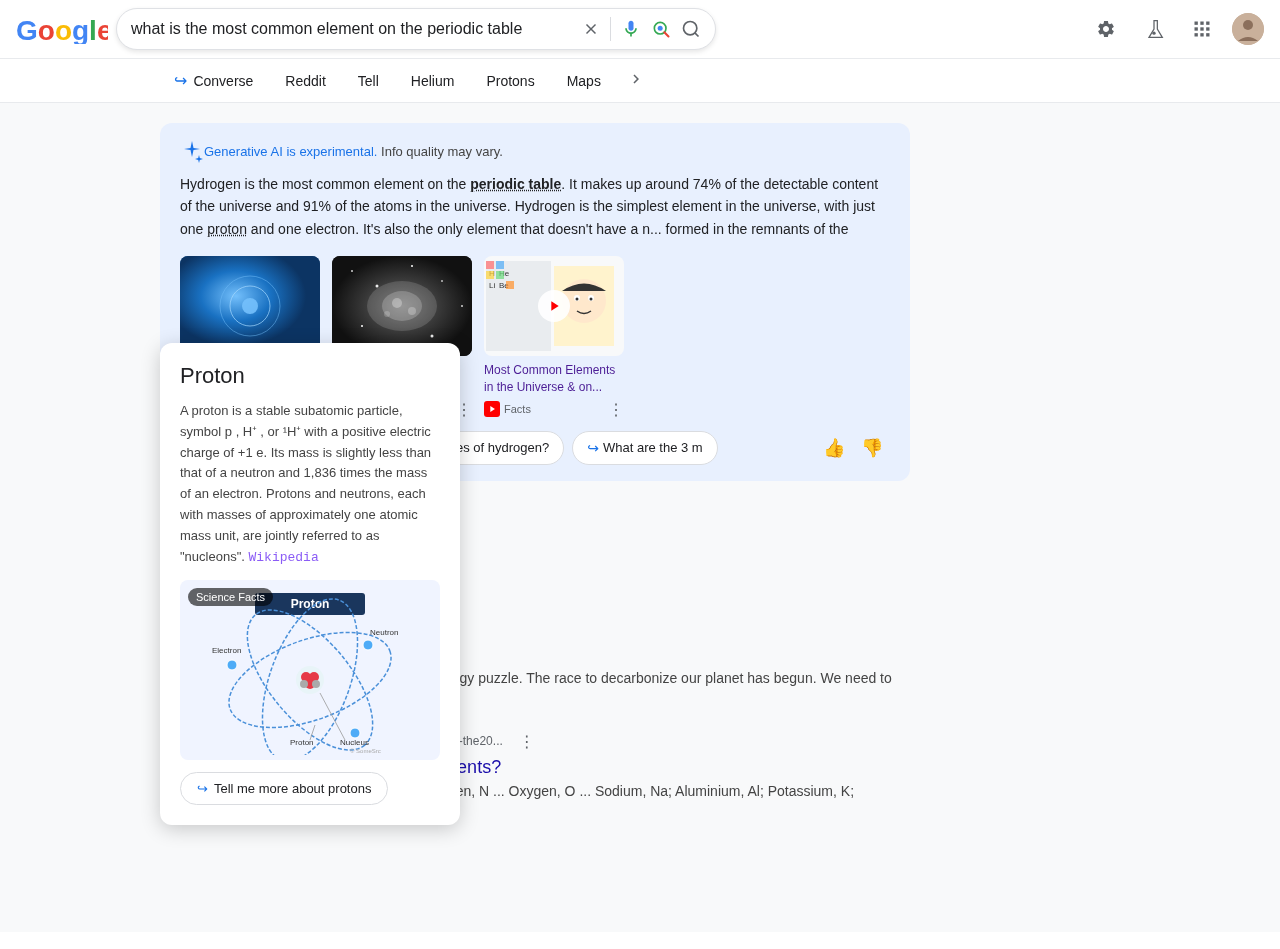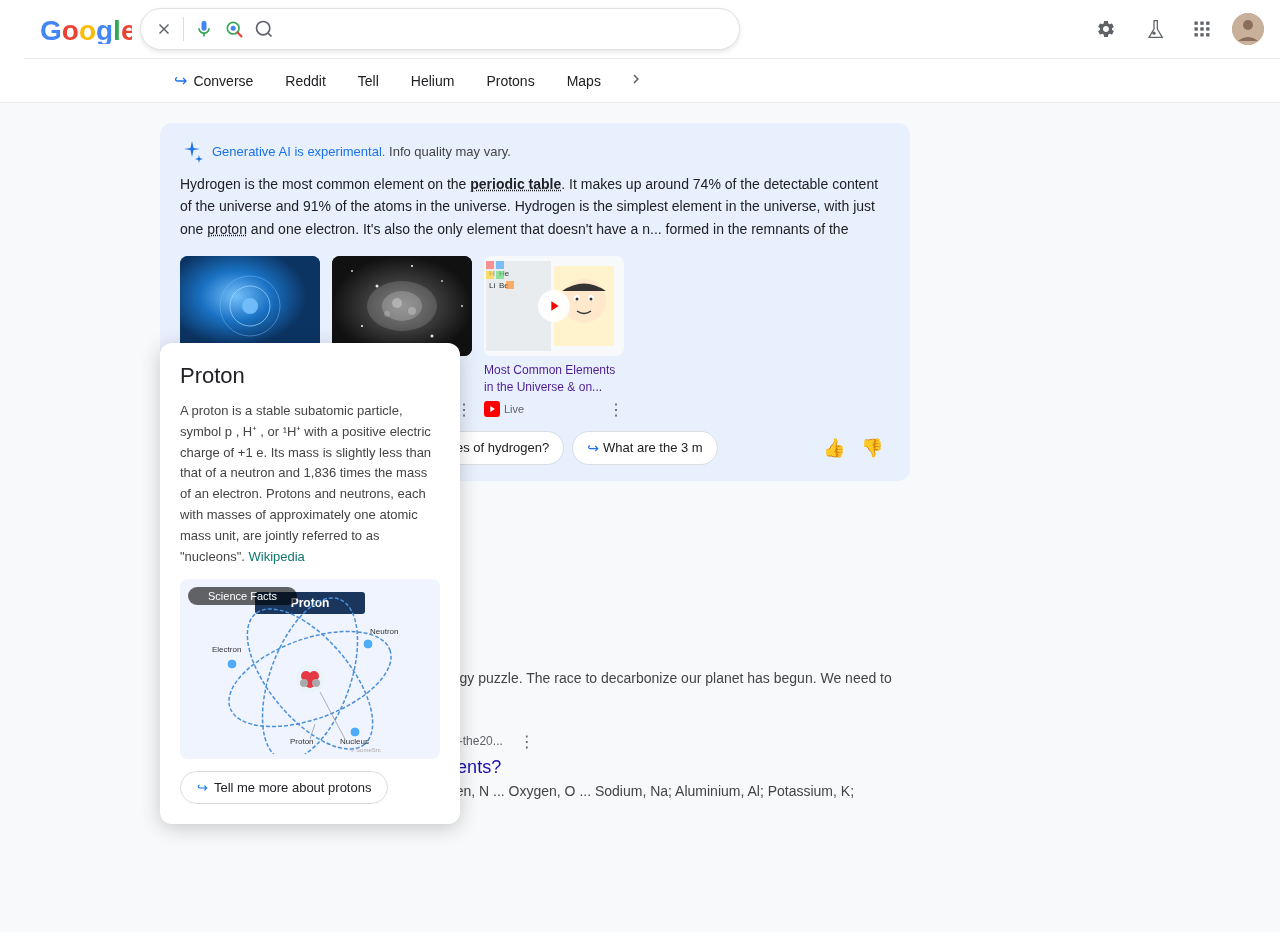--- a/index.html
+++ b/index.html
@@ -6,21 +6,20 @@
     body { font-family: Arial, sans-serif; background: #fff; color: #202124; font-size: 14px; }
 
     
     #header {
       display: flex;
       align-items: center;
       padding: 8px 16px;
       border-bottom: 1px solid #e8eaed;
       gap: 8px;
       position: relative;
-      margin-left: 24px;
     }
     #google-logo {
       width: 92px;
       height: 30px;
       flex-shrink: 0;
     }
     #search-bar-wrapper {
       flex: 1;
       max-width: 600px;
       display: flex;
@@ -132,21 +131,20 @@
     
     #ai-box {
       background: #e8f0fe;
       border-radius: 12px;
       padding: 16px 20px;
       margin-bottom: 16px;
     }
     #ai-header {
       display: flex;
       align-items: center;
-      gap: 8px;
       margin-bottom: 10px;
     }
     .ai-icon {
       width: 24px;
       height: 24px;
     }
     #ai-header-text {
       font-size: 13px;
       color: #444;
     }
@@ -275,37 +273,38 @@
       margin-bottom: 12px;
       color: #202124;
     }
     #proton-desc {
       font-size: 13px;
       line-height: 1.6;
       color: #444;
       margin-bottom: 12px;
     }
     #proton-desc a {
-      color: #0f766e;
+      color: #8b5cf6;
       text-decoration: none;
+      font-family: Liberation Mono, monospace;
     }
     #proton-image-container {
       position: relative;
       width: 100%;
       height: 180px;
       margin-bottom: 12px;
     }
     .science-facts-badge {
       position: absolute;
       top: 8px;
       left: 8px;
       background: rgba(0,0,0,0.6);
       color: #fff;
       font-size: 11px;
-      padding: 3px 20px;
+      padding: 3px 8px;
       border-radius: 12px;
       z-index: 1;
     }
     #proton-diagram {
       width: 100%;
       height: 180px;
       background: #f0f4ff;
       border-radius: 8px;
       display: flex;
       align-items: center;
@@ -398,20 +397,21 @@
 
   <div id="google-logo">
     <svg viewBox="0 0 92 30" xmlns="http://www.w3.org/2000/svg" width="92" height="30">
       <text x="0" y="26" font-size="28" font-family="Arial" font-weight="bold">
         <tspan fill="#4285f4">G</tspan><tspan fill="#ea4335">o</tspan><tspan fill="#fbbc05">o</tspan><tspan fill="#4285f4">g</tspan><tspan fill="#34a853">l</tspan><tspan fill="#ea4335">e</tspan>
       </text>
     </svg>
   </div>
 
   <div id="search-bar-wrapper">
+    <input type="text" id="search-input" value="what is the most common element on the periodic table" style="">
     <button class="search-icon-btn">
       <svg width="18" height="18" viewBox="0 0 24 24" fill="none" stroke="#5f6368" stroke-width="2">
         <line x1="18" y1="6" x2="6" y2="18"></line>
         <line x1="6" y1="6" x2="18" y2="18"></line>
       </svg>
     </button>
     <div style="width:1px; height:24px; background:#dadce0;"></div>
     <button class="search-icon-btn">
       <svg width="20" height="20" viewBox="0 0 24 24" fill="#4285f4">
         <path d="M12 14c1.66 0 3-1.34 3-3V5c0-1.66-1.34-3-3-3S9 3.34 9 5v6c0 1.66 1.34 3 3 3z"></path>
@@ -613,21 +613,21 @@
                 </svg>
             </div>
           </div>
           <div class="image-title">Most Common Elements in the Universe &amp; on...</div>
           <div class="image-source">
             <div style="width:16px; height:16px; background:#ff0000; border-radius:3px; display:flex; align-items:center; justify-content:center;">
               <svg width="10" height="10" viewBox="0 0 24 24" fill="white">
                   <path d="M8 5v14l11-7z"></path>
                 </svg>
             </div>
-            <span class="source-text">Live</span>
+            <span class="source-text">Facts</span>
             <button class="source-menu">⋮</button>
           </div>
         </div>
       </div>
 
       <div id="suggestion-chips">
         <button class="chip">
           <span class="chip-arrow">↪</span>
           <span>n the universe?</span>
         </button>

